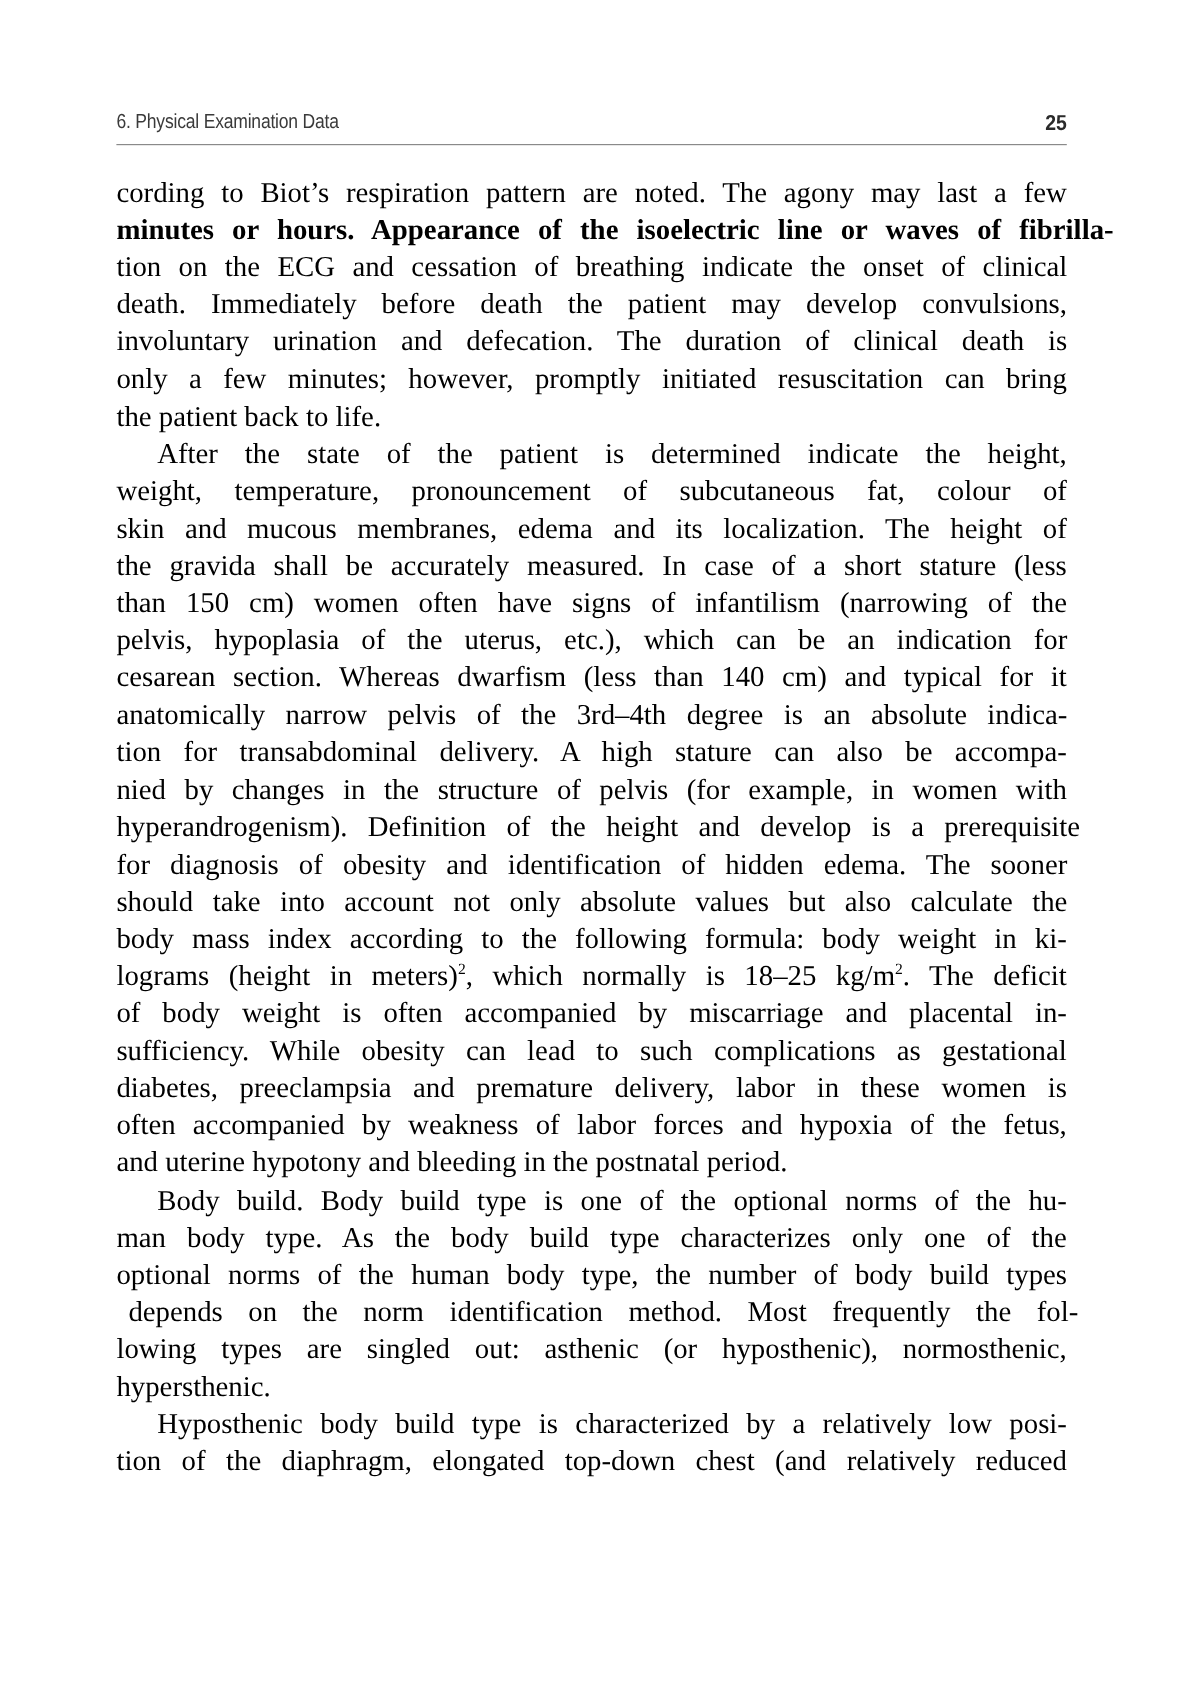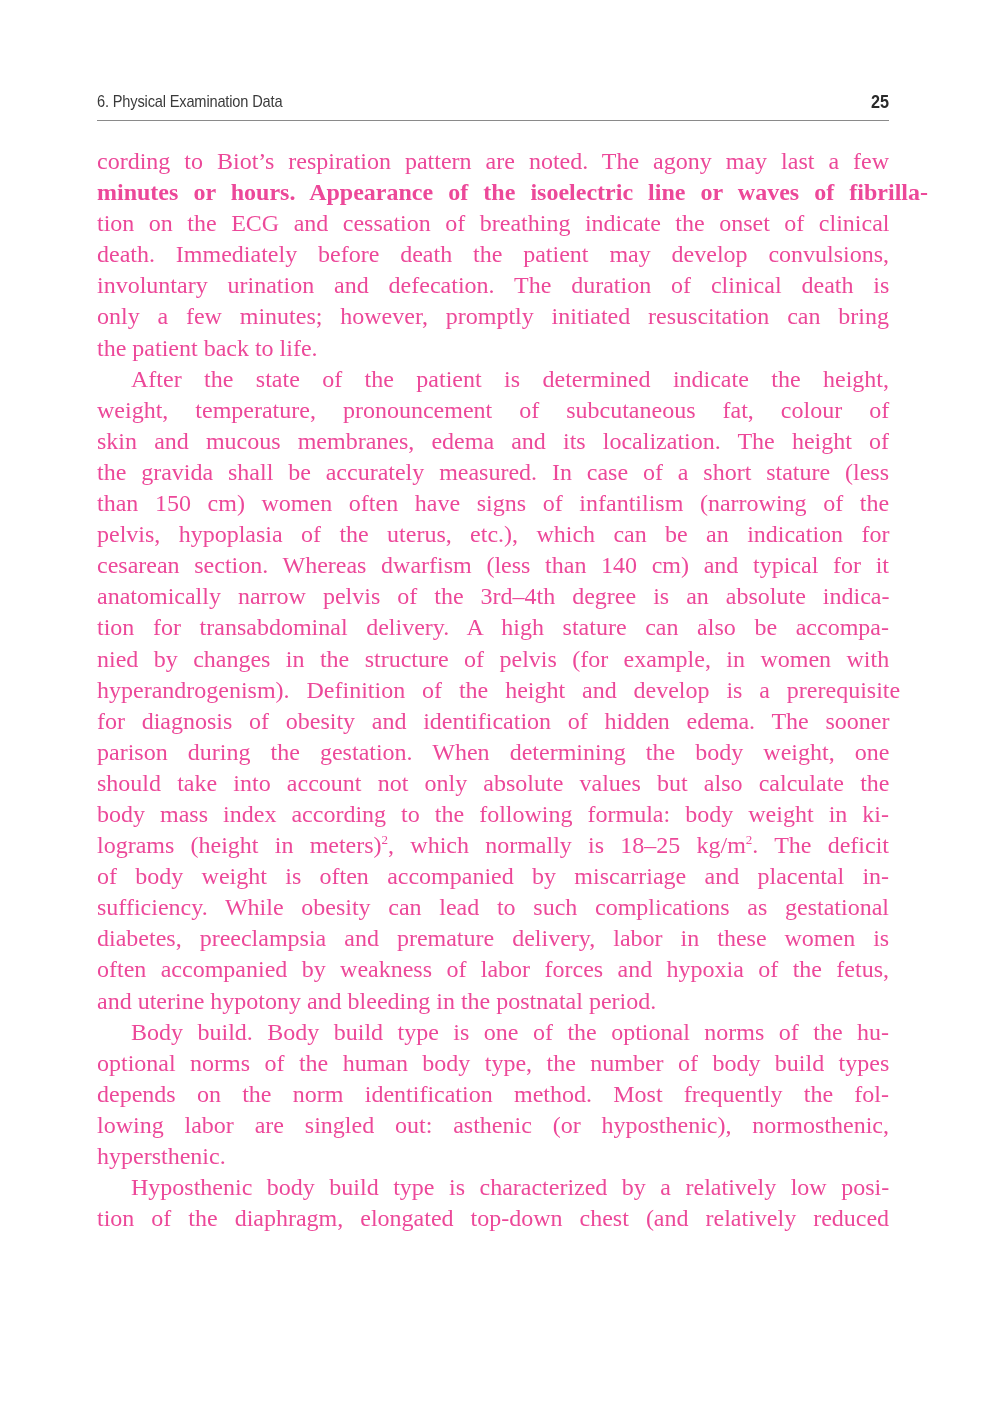--- a/index.html
+++ b/index.html
@@ -13,21 +13,21 @@
     font-family: "Liberation Sans", sans-serif; font-size: 17px; color: #3a3a3a;
     transform: scaleX(0.86); transform-origin: left top; letter-spacing: -0.2px;
   }
   .header-page {
     position: absolute; right: 0; top: 0;
     font-family: "Liberation Sans", sans-serif; font-size: 18px; font-weight: bold; color: #2a2a2a;
     transform: scaleX(0.9); transform-origin: right top;
   }
   .body-text {
     position: absolute; left: 97px; top: 146px; width: 792px;
-    font-family: "Liberation Serif", serif; font-size: 24px; color: #ec4899;
+    font-family: "Liberation Serif", serif; font-size: 24px; color: #000000;
   }
   .line {
     height: 31.1px; line-height: 31.1px; white-space: nowrap;
     text-align: justify; text-align-last: justify;
     display: block; overflow: visible;
   }
   .line.last { text-align-last: left; }
   .line.indent { padding-left: 34px; }
   sup { font-size: 13px; line-height: 0; vertical-align: 9px; }
 </style>
@@ -57,36 +57,36 @@
     <span class="line" style="display: block; width: auto; word-spacing: 11.1px;">skin and mucous membranes, edema and its localization. The height of</span>
     <span class="line" style="display: block; width: auto; word-spacing: 8.83333px;">the gravida shall be accurately measured. In case of a short stature (less</span>
     <span class="line" style="display: block; width: auto; word-spacing: 10.6364px;">than 150 cm) women often have signs of infantilism (narrowing of the</span>
     <span class="line" style="display: block; width: auto; word-spacing: 12.3636px;">pelvis, hypoplasia of the uterus, etc.), which can be an indication for</span>
     <span class="line" style="display: block; width: auto; word-spacing: 8.63636px;">cesarean section. Whereas dwarfism (less than 140 cm) and typical for it</span>
     <span class="line" style="display: block; width: auto; word-spacing: 11px;">anatomically narrow pelvis of the 3rd–4th degree is an absolute indica-</span>
     <span class="line" style="display: block; width: auto; word-spacing: 12.6px;">tion for transabdominal delivery. A high stature can also be accompa-</span>
     <span class="line" style="display: block; width: auto; word-spacing: 9.41667px;">nied by changes in the structure of pelvis (for example, in women with</span>
     <span class="line" style="display: block; width: auto; word-spacing: 10.8889px;">hyperandrogenism). Definition of the height and develop is a prerequisite</span>
     <span class="line" style="display: block; width: auto; word-spacing: 10.7px;">for diagnosis of obesity and identification of hidden edema. The sooner</span>
-    <span class="line" style="display: block; width: auto; word-spacing: 14.1111px;">parison during the gestation. When determining the body weight, one</span>
     <span class="line" style="display: block; width: auto; word-spacing: 10.1818px;">should take into account not only absolute values but also calculate the</span>
     <span class="line" style="display: block; width: auto; word-spacing: 9px;">body mass index according to the following formula: body weight in ki-</span>
     <span class="line" style="display: block; width: auto; word-spacing: 10.2px;"><span>lograms (height in meters)</span><sup>2</sup><span>, which normally is 18–25 kg/m</span><sup>2</sup><span>. The deficit</span></span>
     <span class="line" style="display: block; width: auto; word-spacing: 12.3px;">of body weight is often accompanied by miscarriage and placental in-</span>
     <span class="line" style="display: block; width: auto; word-spacing: 11.6667px;">sufficiency. While obesity can lead to such complications as gestational</span>
     <span class="line" style="display: block; width: auto; word-spacing: 12px;">diabetes, preeclampsia and premature delivery, labor in these women is</span>
     <span class="line" style="display: block; width: auto; word-spacing: 8.36364px;">often accompanied by weakness of labor forces and hypoxia of the fetus,</span>
     <span class="line last" style="display: block; width: auto;">and uterine hypotony and bleeding in the postnatal period.</span>
   </div>
 
   <div>
     <span class="line indent" style="display: block; width: auto; word-spacing: 8.46154px;">Body build. Body build type is one of the optional norms of the hu-</span>
+    <span class="line" style="display: block; width: auto; word-spacing: 11.5px;">man body type. As the body build type characterizes only one of the</span>
     <span class="line" style="display: block; width: auto; word-spacing: 8.41667px;">optional norms of the human body type, the number of body build types</span>
-    <span class="line" style="display: block; width: auto; word-spacing: 15.2222px;">depends on the norm identification method. Most frequently the fol-</span>
-    <span class="line" style="display: block; width: auto; word-spacing: 14.625px;">lowing labor are singled out: asthenic (or hyposthenic), normosthenic,</span>
+    <span class="line" style="display: block; width: auto; word-spacing: 15.2222px; margin-left: 10px;">depends on the norm identification method. Most frequently the fol-</span>
+    <span class="line" style="display: block; width: auto; word-spacing: 14.625px;">lowing types are singled out: asthenic (or hyposthenic), normosthenic,</span>
     <span class="line last" style="display: block; width: auto;">hypersthenic.</span>
   </div>
 
   <div>
     <span class="line indent" style="display: block; width: auto; word-spacing: 8.5px;">Hyposthenic body build type is characterized by a relatively low posi-</span>
     <span class="line" style="display: block; width: auto; word-spacing: 11px;">tion of the diaphragm, elongated top-down chest (and relatively reduced</span>
   </div>
 </div>
 
 </body></html>

